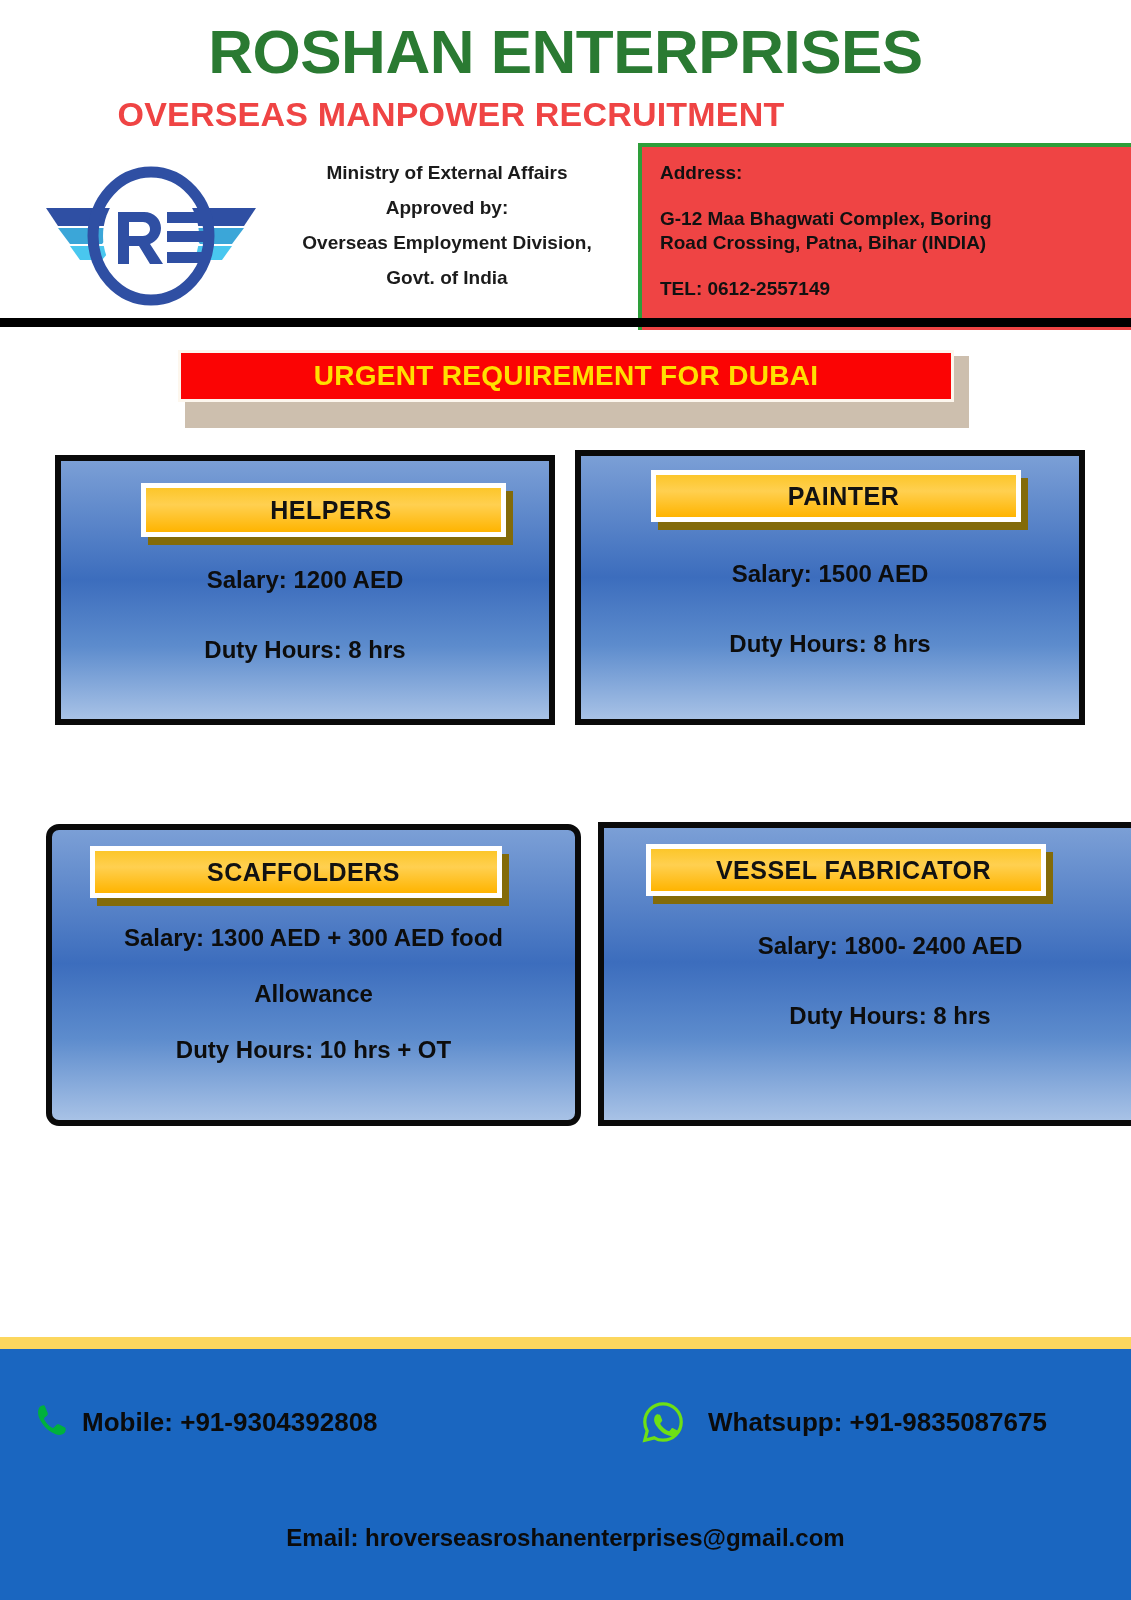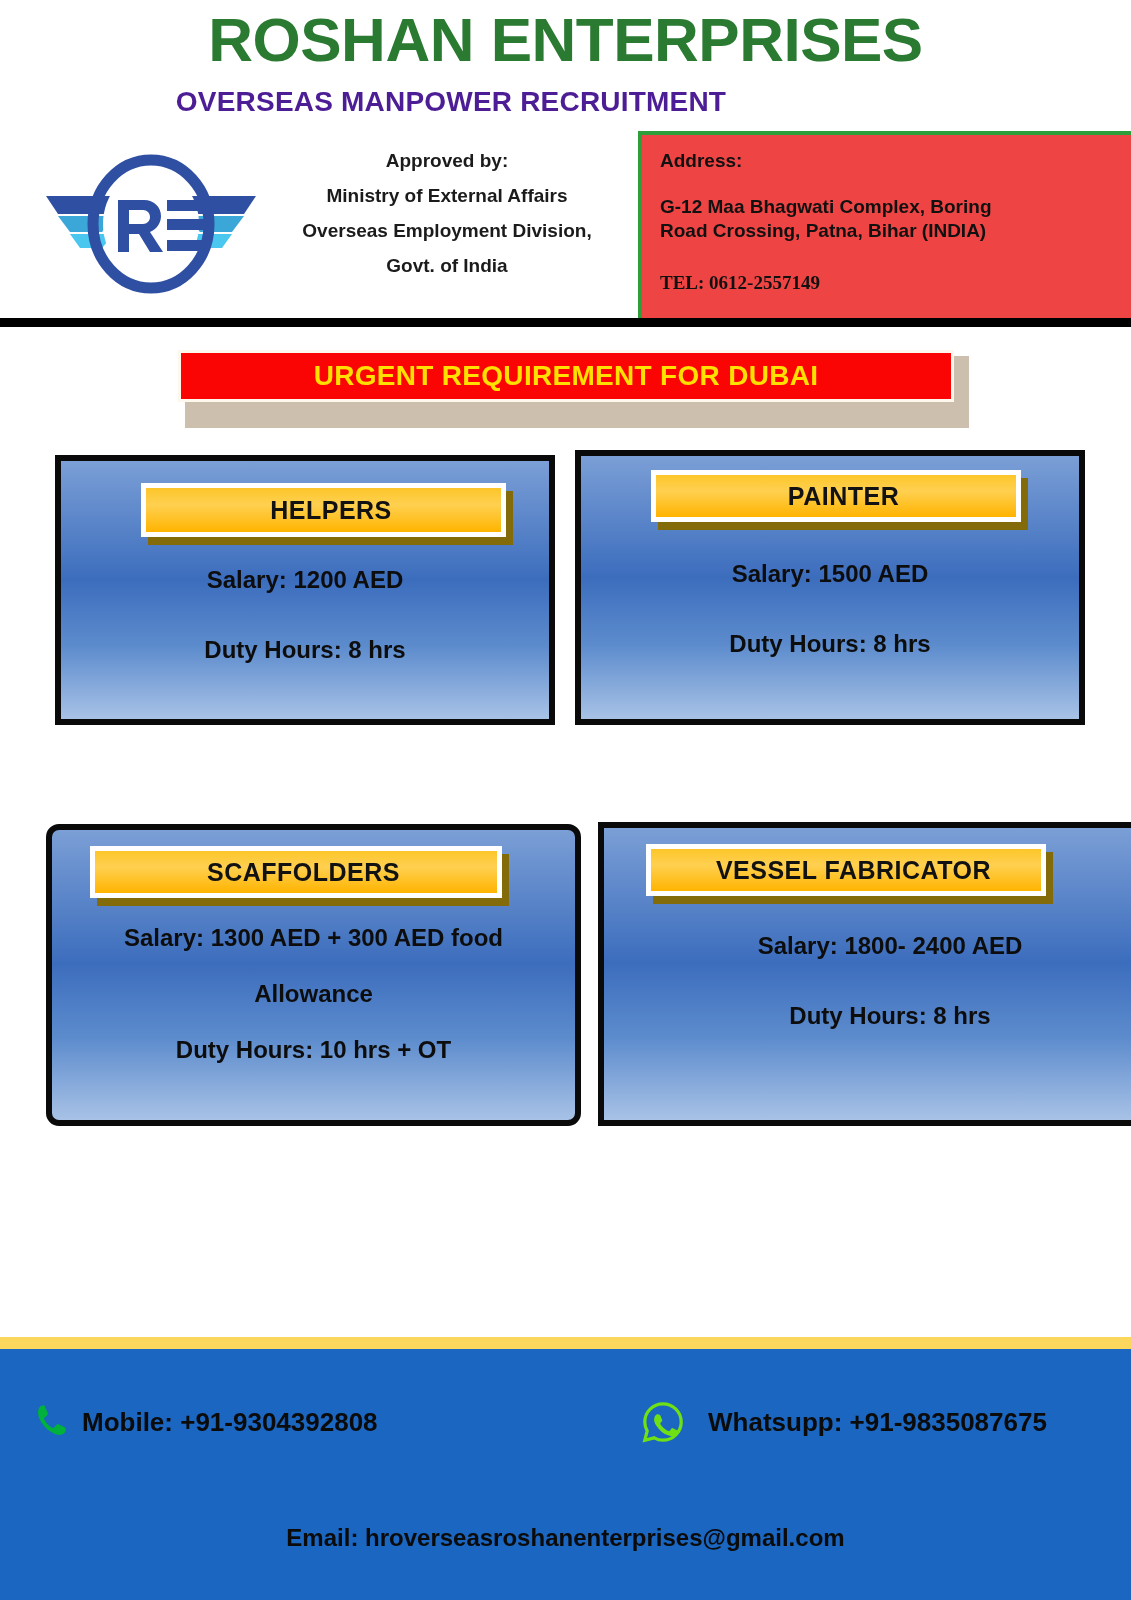--- a/index.html
+++ b/index.html
@@ -11,21 +11,21 @@
     width: 1131px;
     height: 1600px;
     position: relative;
     font-family: "Liberation Sans", sans-serif;
     overflow: hidden;
   }
 
   
   .header {
     position: absolute;
-    left: 0; top: 0;
+    left: 0; top: 12px;
     width: 1131px;
     height: 318px;
     border-radius: 27px;
   }
   .company-title {
     position: absolute;
     left: 0; top: 4px;
     width: 1131px;
     text-align: center;
     font-size: 62px;
@@ -33,23 +33,23 @@
     color: #2a7a32;
     letter-spacing: -0.5px;
     line-height: 72px;
     white-space: nowrap;
   }
   .company-subtitle {
     position: absolute;
     left: 0; top: 86px;
     width: 902px;
     text-align: center;
-    font-size: 28px;
-    font-weight: bold;
-    color: #4c1d95;
+    font-size: 34px;
+    font-weight: bold;
+    color: #ef4444;
     letter-spacing: 0.2px;
     line-height: 32px;
   }
 
   
   .logo-wrap {
     position: absolute;
     left: 36px; top: 152px;
     width: 230px; height: 152px;
   }
@@ -82,21 +82,21 @@
     padding: 14px 16px 0 18px;
   }
   .address-line {
     font-size: 19px;
     font-weight: bold;
     color: #111111;
     line-height: 24px;
     white-space: nowrap;
   }
   .addr-label { margin-bottom: 22px; }
-  .addr-tel   { margin-top: 28px; font-family: Liberation Serif, serif; }
+  .addr-tel   { margin-top: 22px; }
 
   .header-rule {
     position: absolute;
     left: 0; top: 318px;
     width: 1131px;
     height: 9px;
     background: #000000;
   }
 
   
@@ -258,22 +258,22 @@
                C121,77 125,71 125,64 C125,55 118,48 108,48 Z
                M93,58 L107,58 C111,58 114,61 114,65 C114,69 111,72 107,72 L93,72 Z" fill="#2f4fa3"></path>
 
       <rect x="131" y="48" width="38" height="11" fill="#2f4fa3"></rect>
       <rect x="131" y="67" width="38" height="11" fill="#2f4fa3"></rect>
       <rect x="131" y="88" width="38" height="11" fill="#2f4fa3"></rect>
     </svg>
   </div>
 
   <div class="approved-block">
+    <div>Ministry of External Affairs</div>
     <div>Approved by:</div>
-    <div>Ministry of External Affairs</div>
     <div>Overseas Employment Division,</div>
     <div>Govt. of India</div>
   </div>
 
   <div class="address-box">
     <div class="address-line addr-label">Address:</div>
     <div class="address-line">G-12 Maa Bhagwati Complex, Boring</div>
     <div class="address-line">Road Crossing, Patna, Bihar (INDIA)</div>
     <div class="address-line addr-tel">TEL: 0612-2557149</div>
   </div>

